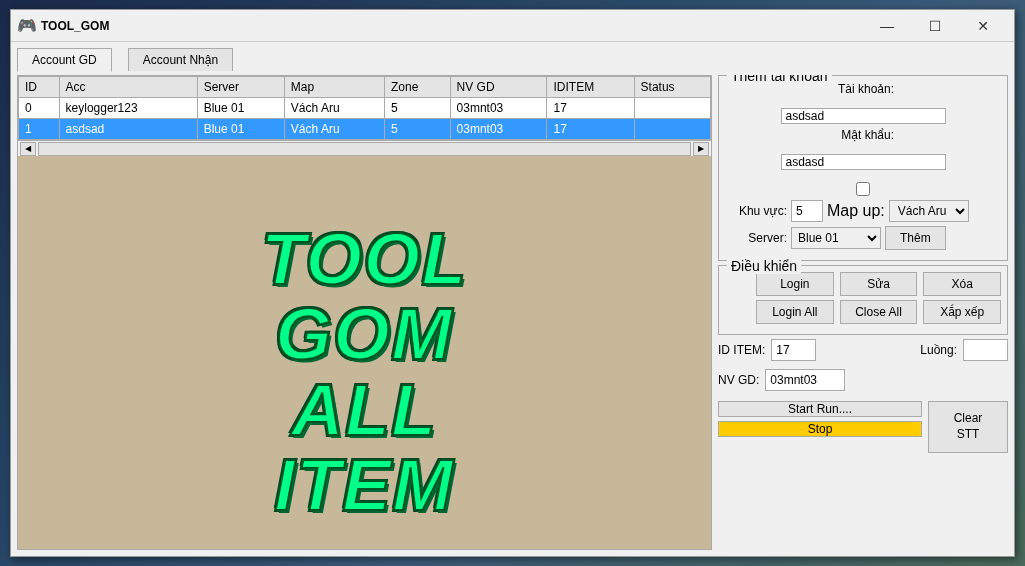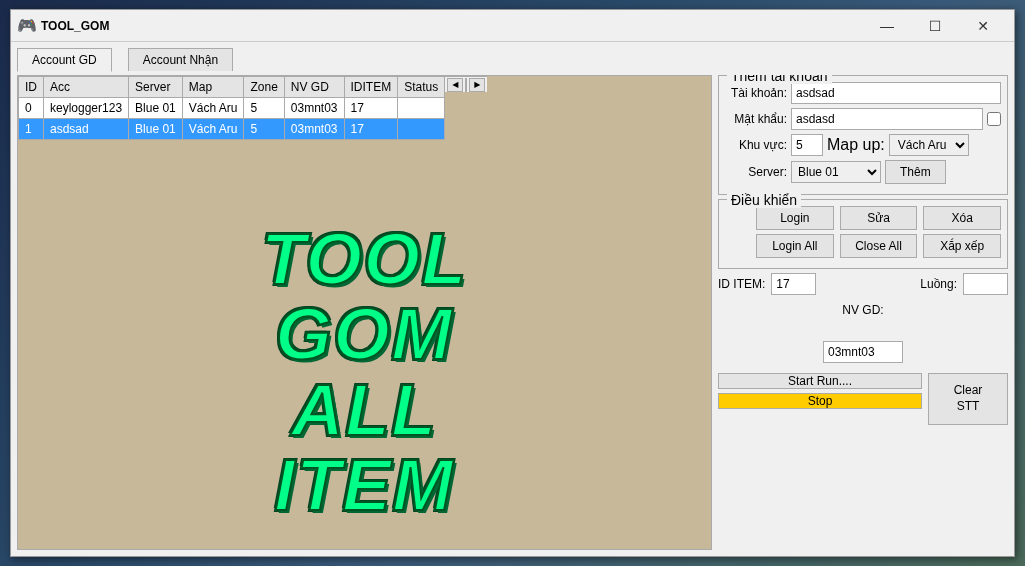--- a/index.html
+++ b/index.html
@@ -107,21 +107,21 @@
     }
 
     
     .left-panel {
       flex: 1;
       border: 1px solid #aaa;
       background: #c8b89a;
       position: relative;
       overflow: hidden;
       display: flex;
-      flex-direction: row;
+      flex-direction: column;
     }
 
     
     .table-container {
       overflow: hidden;
     }
     table {
       width: 100%;
       border-collapse: collapse;
       font-size: 12px;
@@ -203,21 +203,22 @@
       display: flex;
       flex-direction: column;
       gap: 4px;
       font-size: 12px;
     }
 
     .form-group {
       display: flex;
       align-items: center;
       margin-bottom: 4px;
-      gap: 4px;
+      gap: 12px;
+      flex-direction: column;
     }
     .form-label {
       width: 62px;
       text-align: right;
       font-size: 12px;
       flex-shrink: 0;
     }
     .form-input {
       flex: 1;
       height: 22px;
@@ -304,23 +305,22 @@
     .luong-label { font-size: 12px; margin-left: auto; }
     .luong-input {
       width: 45px;
       height: 22px;
       border: 1px solid #aaa;
     }
 
     .nv-gd-row {
       display: flex;
       align-items: center;
-      gap: 24px;
+      gap: 6px;
       margin-bottom: 6px;
-      flex-direction: column;
     }
     .nv-gd-label { font-size: 12px; }
     .nv-gd-input {
       width: 80px;
       height: 22px;
       border: 1px solid #aaa;
       padding: 0 4px;
       font-size: 12px;
     }
 

